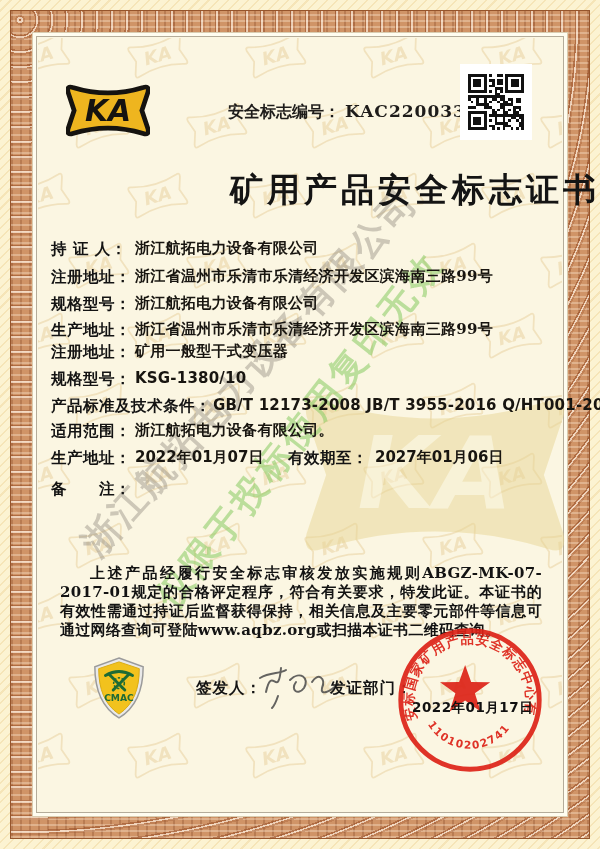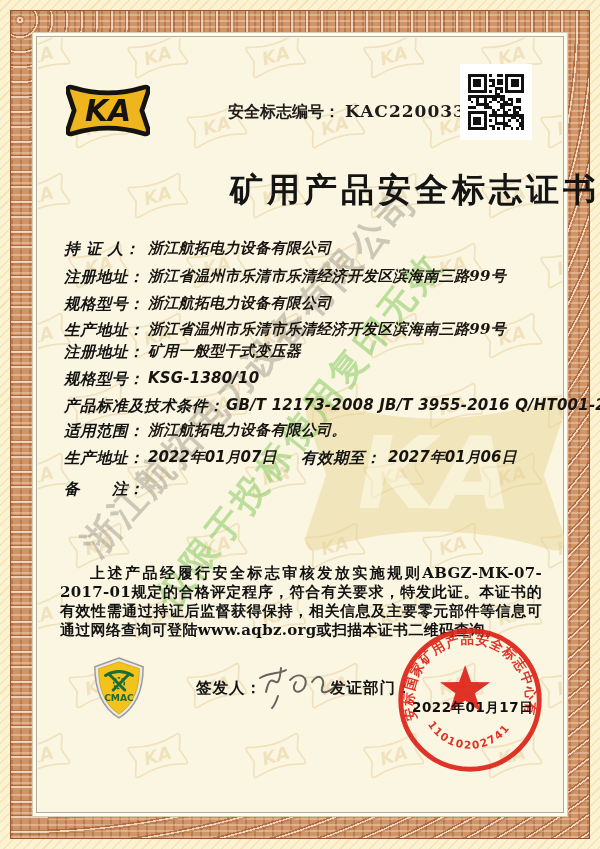--- a/index.html
+++ b/index.html
@@ -44,21 +44,21 @@
   #certno { left:228px; top:101px; font-family:"DejaVu Serif","Liberation Serif",serif; color:#1e1c1a; }
   #certno .lbl { font-size:16px; font-weight:700; }
   #certno .val { font-size:17px; font-weight:700; letter-spacing:1px; }
   #qr-box { left:460px; top:64px; width:72px; height:76px; background:#ffffff; display:flex; align-items:center; justify-content:center; }
 
   
   #title { left:0; right:0; top:168px; text-align:right; font-size:33px; font-weight:900;
     letter-spacing:4px; color:#141414; font-family:Liberation Mono, monospace; }
 
   
-  .row { position:absolute; left:64px; height:22px; white-space:nowrap;font-style:italic; }
+  .row { position:absolute; left:51px; height:22px; white-space:nowrap; }
   .flabel { display:inline-block; font-size:15.5px; font-weight:700; color:#131313; letter-spacing:.5px; }
   .fvalue { position:absolute; left:84px; top:0; font-size:15px; font-weight:700; color:#181510;
     font-family:"DejaVu Serif","Liberation Serif",serif; letter-spacing:.3px; }
   .fvalue.latin { font-family:"DejaVu Sans","Liberation Sans",sans-serif; letter-spacing:.2px; }
   .fvalue.deep { left:162px; }
   .dval { position:absolute; top:0; font-size:15px; font-weight:700; color:#181510;text-align:center; }
 
   
   #statement { left:60px; top:564px; width:482px; font-size:15px; line-height:19px; font-weight:700;
     color:#131313; font-family:"DejaVu Serif","Liberation Serif",serif; text-indent:2em;

